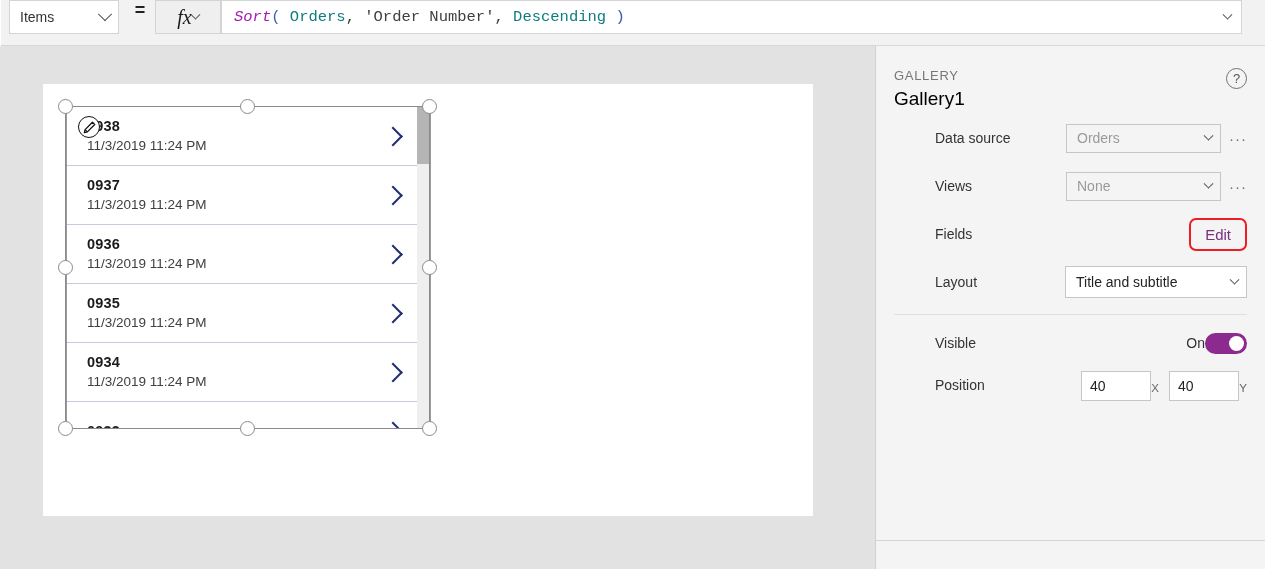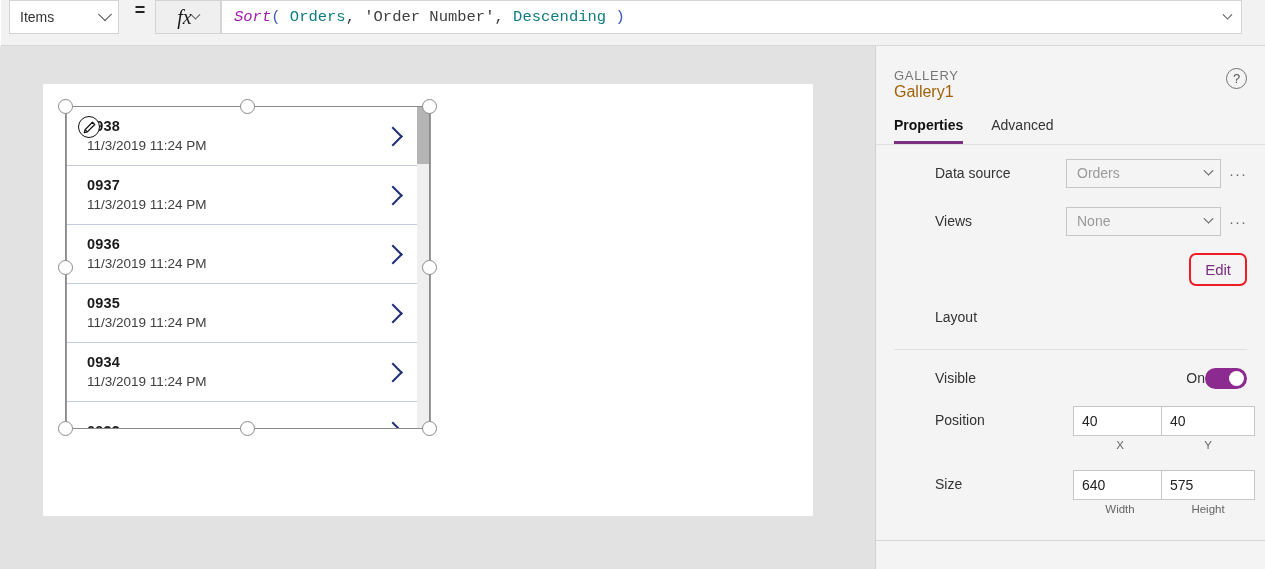--- a/index.html
+++ b/index.html
@@ -163,21 +163,21 @@
     position: absolute; left: 875px; top: 46px;
     width: 390px; height: 523px;
     background: #f4f4f4;
     border-left: 1px solid #d0d0d0;
   }
   .panel-head { padding: 22px 18px 0 18px; position: relative; }
   .panel-kicker {
     font-size: 13px; color: #767676; letter-spacing: .7px;
   }
   .panel-title {
-    font-size: 16px; color: #a16207; font-weight: normal;
+    font-size: 19px; color: #000000; margin-top: 5px; font-weight: normal;
   }
   .help-icon {
     position: absolute; right: 18px; top: 22px;
     width: 21px; height: 21px; border-radius: 50%;
     border: 1.4px solid #707070; color: #555;
     font-size: 13px; display: flex; align-items: center; justify-content: center;
     cursor: pointer;
   }
   .tabs {
     display: flex; gap: 28px;
@@ -221,21 +221,21 @@
   .toggle-label { font-size: 14px; color: #333; }
   .toggle {
     width: 42px; height: 21px; border-radius: 11px;
     background: #8c2a8f; position: relative; cursor: pointer;
   }
   .toggle .knob {
     position: absolute; right: 3px; top: 3px;
     width: 15px; height: 15px; border-radius: 50%; background: #fff;
   }
   .numrow { display: flex; gap: 10px; justify-content: flex-end; }
-  .numcell { display: flex; flex-direction: column; align-items: center; width: 78px; }
+  .numcell { display: flex; flex-direction: row; align-items: center; width: 78px; }
   .numbox {
     width: 94px; height: 30px;
     background: #ffffff; border: 1px solid #c6c6c6;
     font-size: 14px; color: #222;
     display: flex; align-items: center; padding-left: 8px;
     cursor: text;
   }
   .numcap { font-size: 11.5px; color: #666; margin-top: 3px; }
   .prow.tall { height: 56px; align-items: flex-start; }
   .prow.tall .plabel { padding-top: 6px; }
@@ -343,24 +343,20 @@
   </div>
 
   <div class="panel">
 
     <div class="panel-head">
       <div class="panel-kicker">GALLERY</div>
       <div class="panel-title">Gallery1</div>
       <div class="help-icon">?</div>
     </div>
 
-    <div class="tabs">
-      <div class="tab active">Properties</div>
-      <div class="tab">Advanced</div>
-    </div>
 
     <div class="rows">
 
       <div class="prow">
         <div class="plabel">Data source</div>
         <div class="pctl">
           <div class="dd">
             <span>Orders</span>
             <span class="chev sm"></span>
           </div>
@@ -373,27 +369,34 @@
         <div class="pctl">
           <div class="dd">
             <span>None</span>
             <span class="chev sm"></span>
           </div>
           <div class="ellipsis">···</div>
         </div>
       </div>
 
       <div class="prow">
+        <div class="plabel">Fields</div>
         <div class="pctl">
           <div class="edit-link">Edit</div>
         </div>
       </div>
 
       <div class="prow">
         <div class="plabel">Layout</div>
+        <div class="pctl">
+          <div class="dd enabled">
+            <span>Title and subtitle</span>
+            <span class="chev sm"></span>
+          </div>
+        </div>
       </div>
 
       <div class="divider"></div>
 
       <div class="prow">
         <div class="plabel">Visible</div>
         <div class="pctl">
           <div class="toggle-wrap">
             <span class="toggle-label">On</span>
             <div class="toggle">
@@ -412,35 +415,20 @@
               <div class="numcap">X</div>
             </div>
             <div class="numcell">
               <div class="numbox">40</div>
               <div class="numcap">Y</div>
             </div>
           </div>
         </div>
       </div>
 
-      <div class="prow tall">
-        <div class="plabel">Size</div>
-        <div class="pctl">
-          <div class="numrow">
-            <div class="numcell">
-              <div class="numbox">640</div>
-              <div class="numcap">Width</div>
-            </div>
-            <div class="numcell">
-              <div class="numbox">575</div>
-              <div class="numcap">Height</div>
-            </div>
-          </div>
-        </div>
-      </div>
 
     </div>
 
     <div class="panel-divider-bottom"></div>
 
   </div>
 
 </div>
 
 </body></html>

